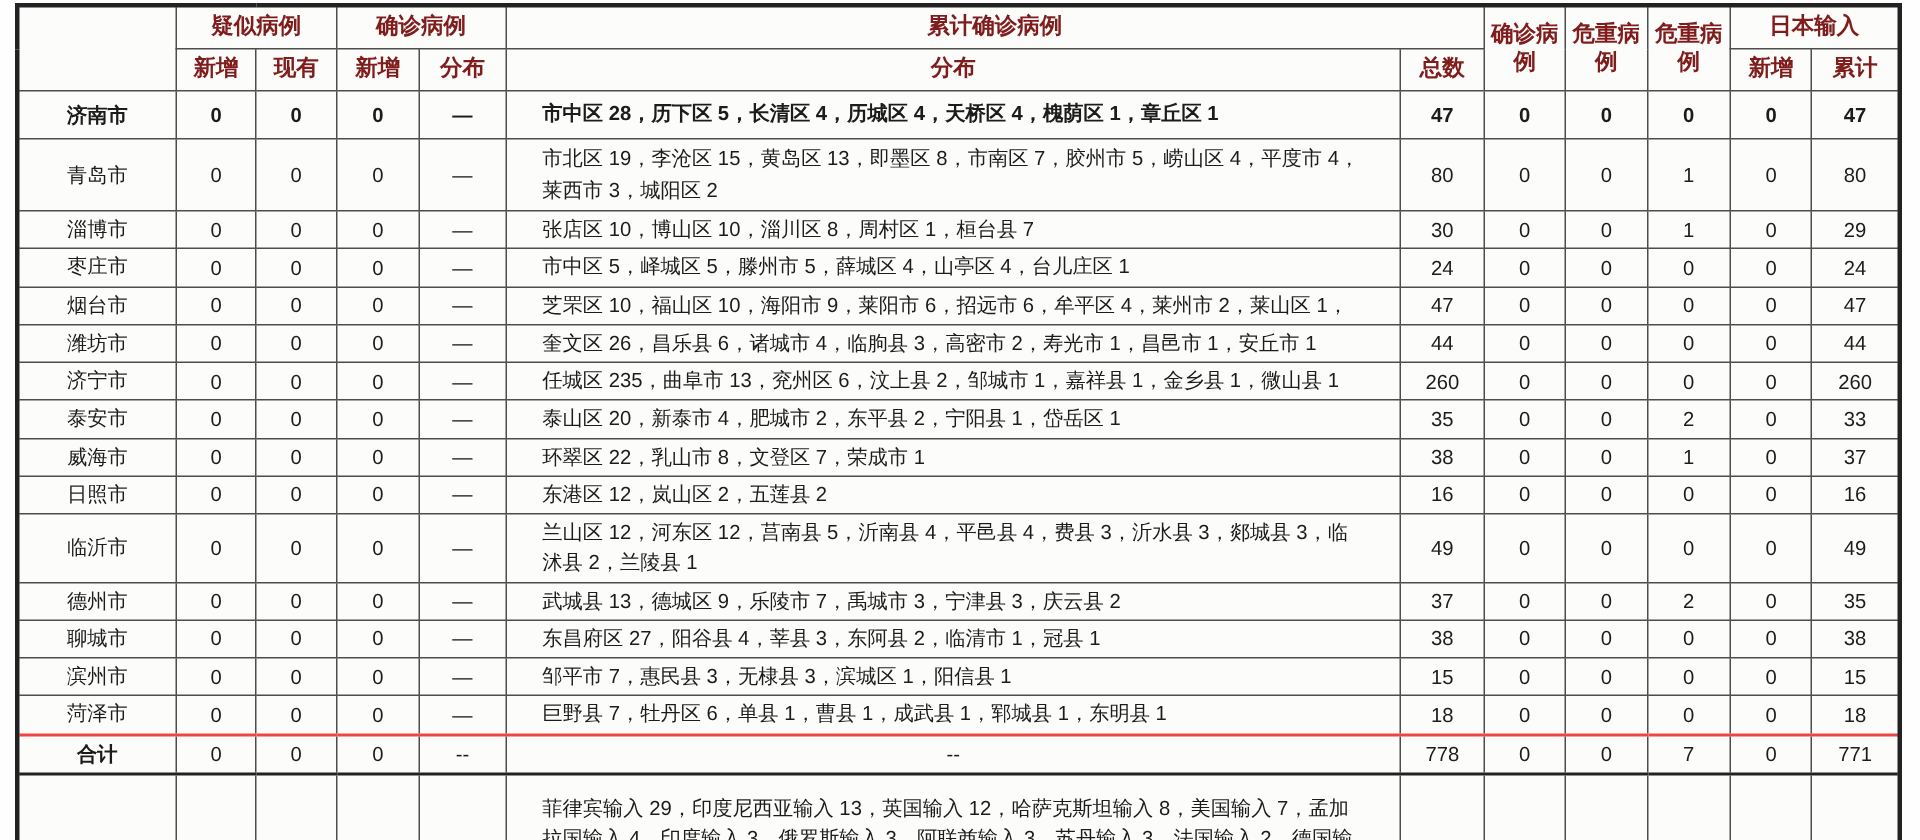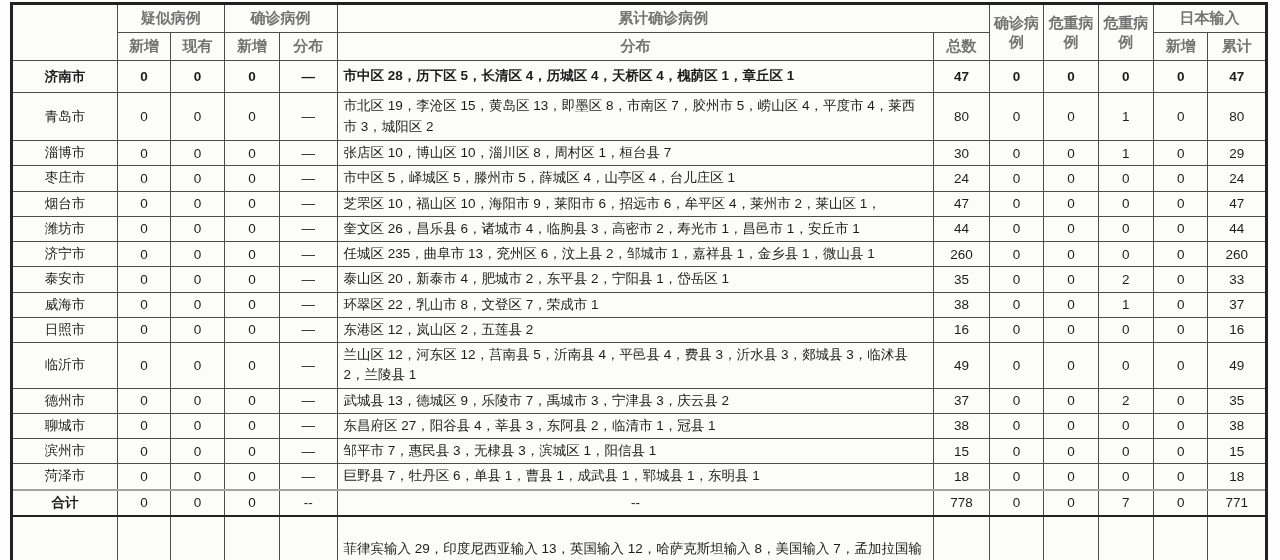--- a/index.html
+++ b/index.html
@@ -2,27 +2,27 @@
 <html><head>
 <meta charset="utf-8">
 <style>
   html,body{margin:0;padding:0;background:#ffffff;
     font-family:"Liberation Sans","DejaVu Sans",sans-serif;color:#1c1c1c;}
   .page{width:1280px;height:560px;overflow:hidden;background:#fefefe;}
   .wrap{padding:2px 0 0 10px;}
   table{border-collapse:collapse;border:3px solid #222;table-layout:fixed;
     width:1258px;background:#fcfcfb;}
   th,td{border:1px solid #4d4d4d;overflow:hidden;vertical-align:middle;}
-  th{font-size:15px;font-weight:bold;height:25px;padding:1px 2px;color:#737373;
+  th{font-size:15px;font-weight:bold;height:25px;padding:1px 2px;color:#7f1d1d;
     line-height:1.25;}
   td{font-size:13.5px;padding:1px 4px;height:20px;}
   .c-name,.c-num{text-align:center;}
-  .c-dist{text-align:left;padding:2px 6px;line-height:1.5;}
+  .c-dist{text-align:left;padding:2px 24px;line-height:1.5;}
   .c-dist.center{text-align:center;}
-  .total-row td{border-top:2px solid #a3a3a3;border-bottom:2px solid #222;}
+  .total-row td{border-top:2px solid #ef4444;border-bottom:2px solid #222;}
   .total-row .c-name{font-weight:bold;}
   tbody tr:nth-child(1) td{height:27px;font-weight:bold;}
   tbody tr:nth-child(2) td{height:43px;}
   tbody tr:nth-child(11) td{height:37px;}
   .import-row td{height:122px;}
 </style>
 </head>
 <body>
 
 <div class="page">

